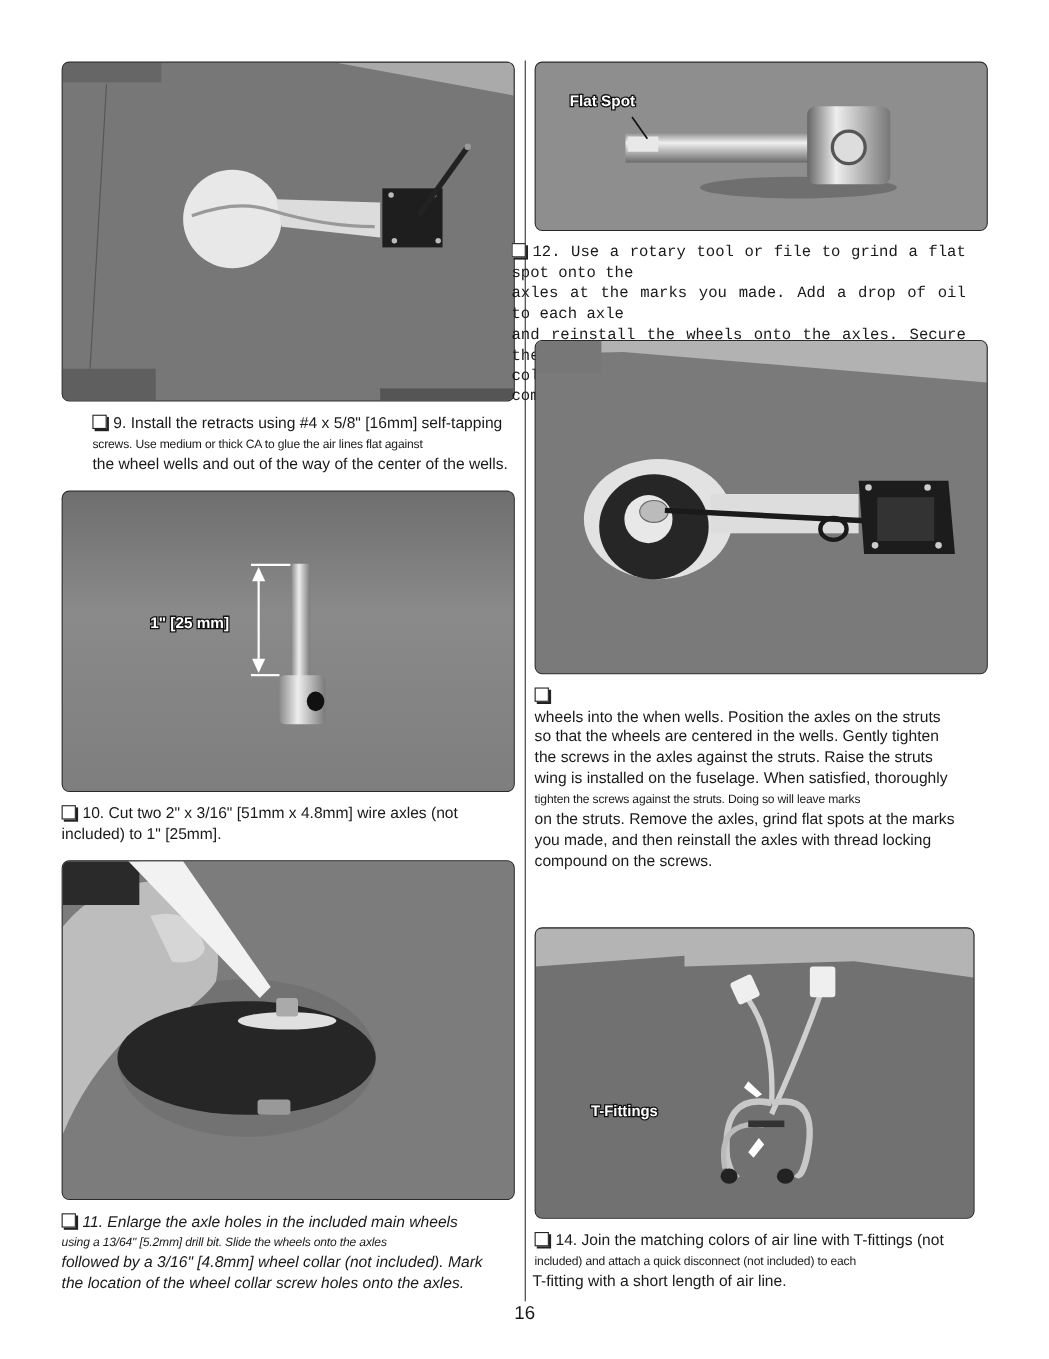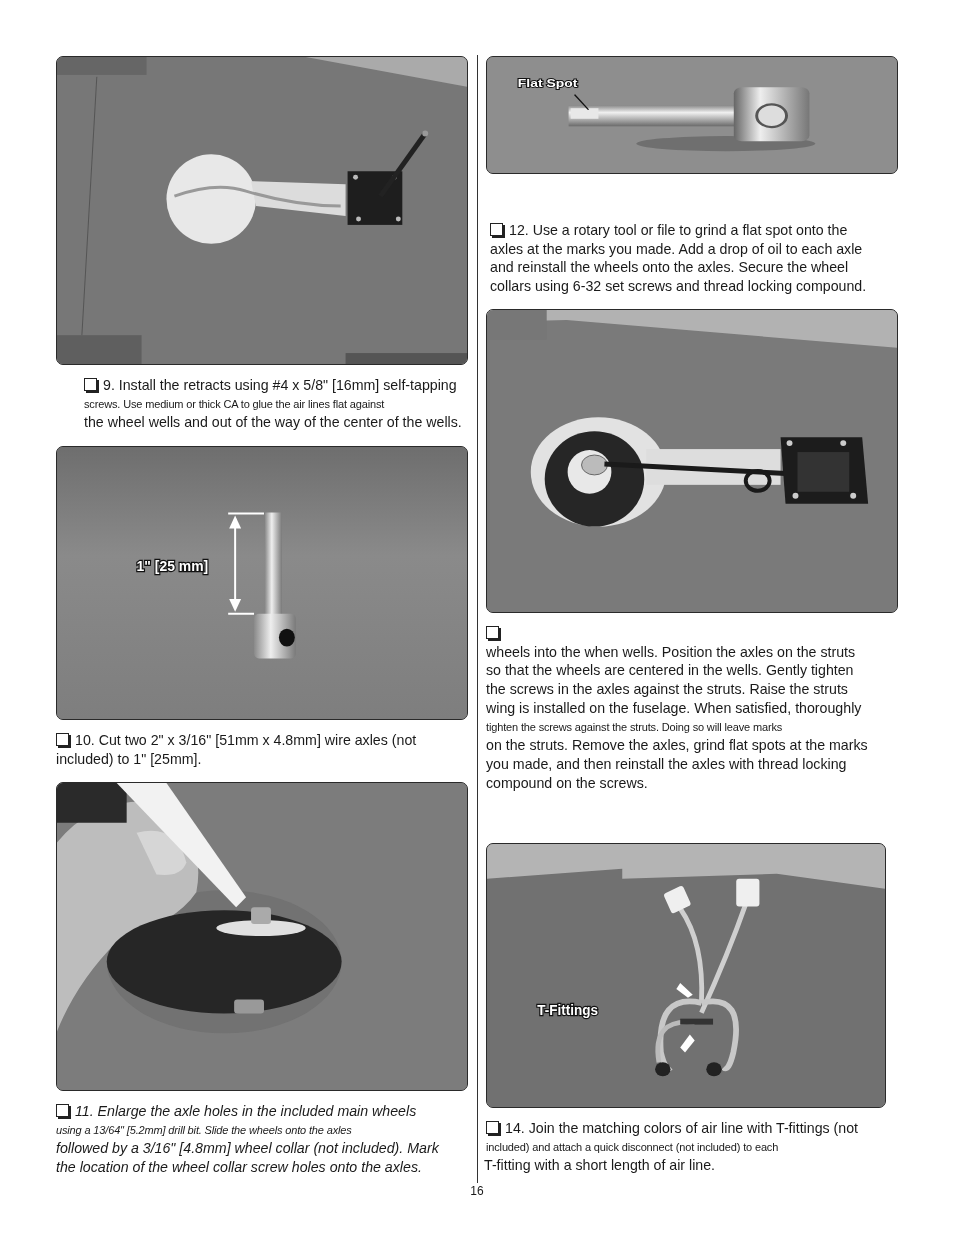--- a/index.html
+++ b/index.html
@@ -7,21 +7,21 @@
          font-family:"Liberation Sans", sans-serif; color:#1a1a1a; }
   .photo { position:absolute; border:1px solid #2a2a2a; border-radius:7px; overflow:hidden;
            background:#7a7a7a; box-sizing:border-box; }
   .photo svg { width:100%; height:100%; display:block; }
   .step { position:absolute; font-size:14.2px; line-height:18.7px; text-align:justify;
           text-align-last:left; }
   .step .box { display:inline-block; width:11px; height:11px; border:1px solid #222;
                box-shadow:2px 2px 0 #222; margin-right:6px; vertical-align:-1px; background:#fff; }
   .step .small { font-size:11px; letter-spacing:-0.15px; }
   .divider { position:absolute; left:477px; top:55px; width:1px; height:1128px; background:#333; }
-  .pagenum { position:absolute; left:0; width:954px; top:1184px; text-align:center; font-size:12px; }
+  .pagenum { position:absolute; left:0; width:954px; top:1184px; text-align:center; font-size:17px; }
   .callout { font-family:"Liberation Sans", sans-serif; font-weight:bold; fill:#fff;
              stroke:#111; stroke-width:2.4px; paint-order:stroke; }
 </style>
 </head>
 <body>
 
 <div class="divider"></div>
 
 <div class="photo" style="left:56px;top:56px;width:412px;height:309px;">
   <svg viewBox="0 0 412 309" preserveAspectRatio="none">
@@ -97,21 +97,21 @@
   </svg>
 </div>
 
 <div class="step" style="left:56px;top:1102px;width:413px;font-style:italic;">
   <div><span class="box"></span><span>11. Enlarge the axle holes in the included main wheels</span></div>
   <div class="small">using a 13/64" [5.2mm] drill bit. Slide the wheels onto the axles</div>
   <div>followed by a 3/16" [4.8mm] wheel collar (not included). Mark</div>
   <div>the location of the wheel collar screw holes onto the axles.</div>
 </div>
 
-<div class="photo" style="left:486px;top:56px;width:412px;height:118px;">
+<div class="photo" style="left:486px;top:56px;width:412px;height:154px;">
   <svg viewBox="0 0 412 154" preserveAspectRatio="none">
     <defs>
       <linearGradient id="shaft" x1="0" y1="0" x2="0" y2="1">
         <stop offset="0" stop-color="#888"></stop>
           <stop offset="0.35" stop-color="#f0f0f0"></stop>
           <stop offset="1" stop-color="#6a6a6a"></stop>
       </linearGradient>
       <linearGradient id="collar" x1="0" y1="0" x2="1" y2="0">
         <stop offset="0" stop-color="#666"></stop>
           <stop offset="0.35" stop-color="#eee"></stop>
@@ -122,21 +122,21 @@
     <ellipse cx="240" cy="115" rx="90" ry="10" fill="#5a5a5a" opacity="0.6"></ellipse>
     <rect x="82" y="64" width="170" height="28" fill="url(#shaft)"></rect>
     <rect x="84" y="68" width="28" height="14" fill="#e8e8e8"></rect>
     <rect x="248" y="40" width="76" height="72" rx="8" fill="url(#collar)"></rect>
     <ellipse cx="286" cy="78" rx="15" ry="15" fill="#ddd" stroke="#555" stroke-width="3"></ellipse>
     <line x1="88" y1="50" x2="102" y2="70" stroke="#111" stroke-width="1.5"></line>
     <text x="31" y="40" class="callout" font-size="14">Flat Spot</text>
   </svg>
 </div>
 
-<div class="step" style="left:490px;top:221px;width:413px;">
+<div class="step" style="left:465px;top:221px;width:413px;font-family:Liberation Mono, monospace;">
   <div><span class="box"></span><span>12. Use a rotary tool or file to grind a flat spot onto the</span></div>
   <div>axles at the marks you made. Add a drop of oil to each axle</div>
   <div>and reinstall the wheels onto the axles. Secure the wheel</div>
   <div>collars using 6-32 set screws and thread locking compound.</div>
 </div>
 
 <div class="photo" style="left:486px;top:309px;width:412px;height:304px;">
   <svg viewBox="0 0 412 304" preserveAspectRatio="none">
     <rect width="412" height="304" fill="#7a7a7a"></rect>
     <polygon points="0,0 412,0 412,38 80,10 0,12" fill="#b2b2b2"></polygon>

